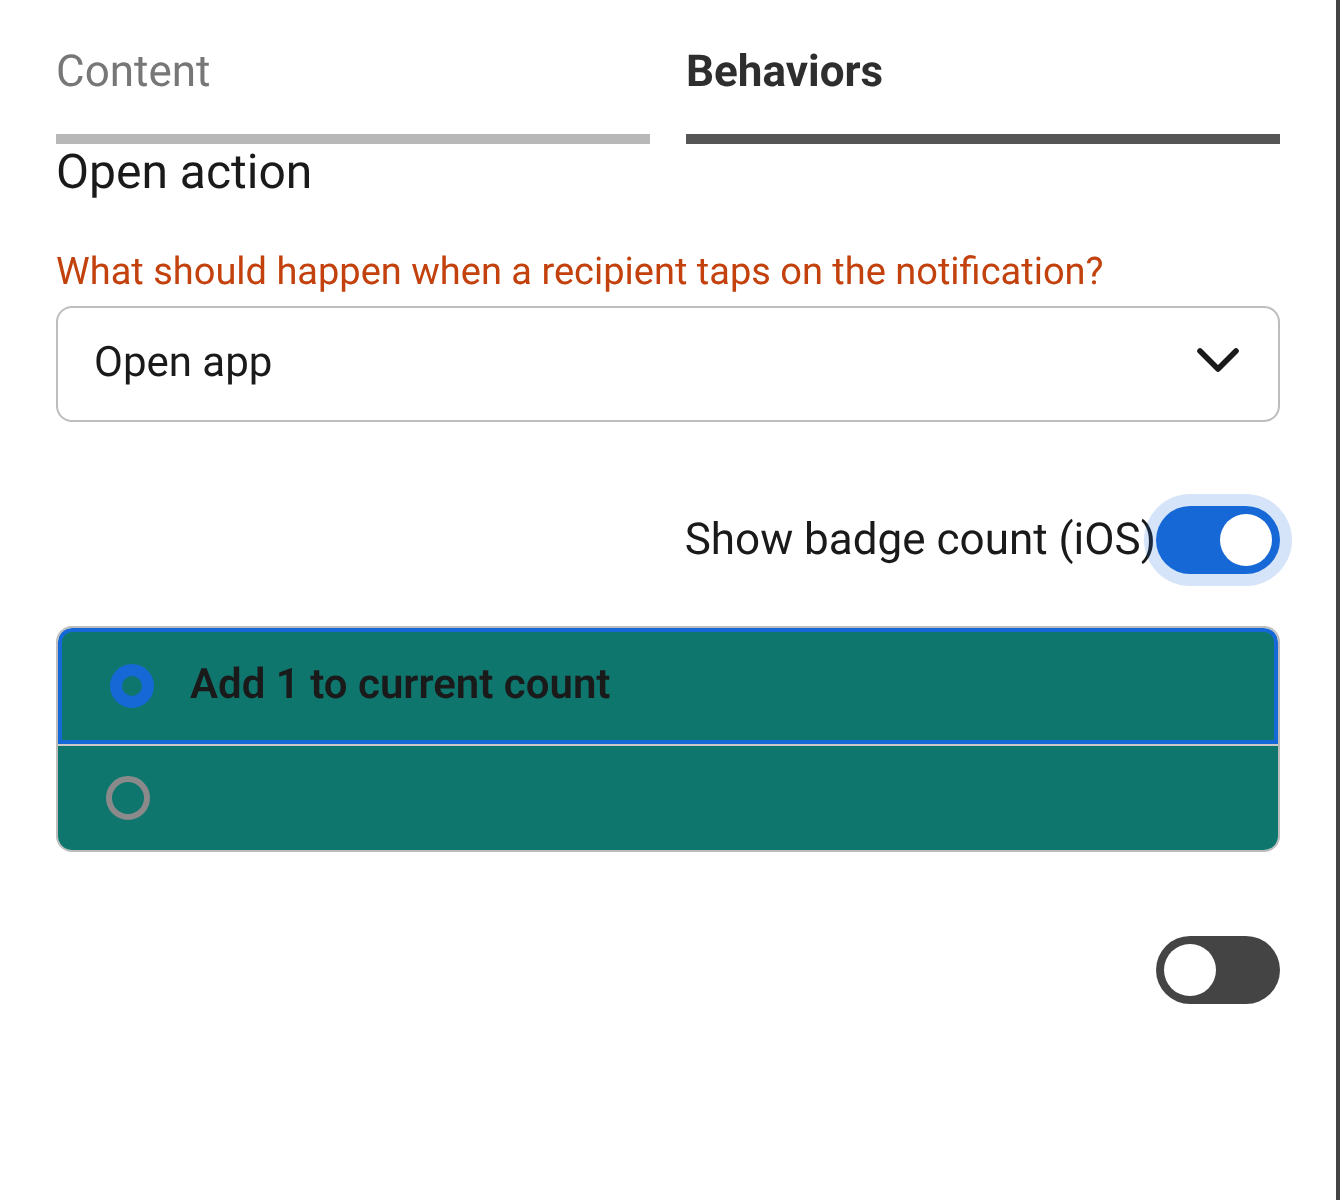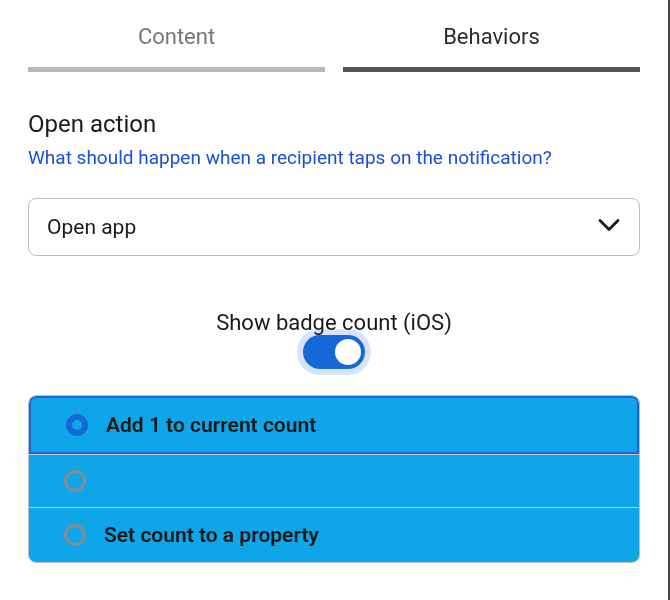--- a/index.html
+++ b/index.html
@@ -15,52 +15,50 @@
       padding: 0 28px 0 28px;
       border-right: 2px solid #444;
       height: 100%;
     }
     .tabs {
       display: flex;
       width: 100%;
     }
     .tab {
       flex: 1;
-      text-align: center;
       padding: 24px 0 18px 0;
       font-size: 22px;
       color: #777;
       cursor: pointer;
       position: relative;
     }
     .tab.inactive {
       border-bottom: 5px solid #b8b8b8;
     }
     .tab.active {
       color: #2e2e2e;
-      font-weight: 400;
+      font-weight: 700;
       border-bottom: 5px solid #555;
     }
     .tab-spacer {
       width: 18px;
       border-bottom: 5px solid transparent;
     }
     .section-title {
       font-size: 24px;
       font-weight: 400;
       color: #1a1a1a;
-      margin-top: 38px;
     }
     .section-subtitle {
       font-size: 19px;
-      color: #1d4ed8;
-      margin-top: 8px;
+      color: #c2410c;
+      margin-top: 24px;
     }
     .select-wrap {
-      margin-top: 29px;
+      margin-top: 6px;
       position: relative;
     }
     .select-box {
       width: 100%;
       border: 1.5px solid #bdbdbd;
       border-radius: 8px;
       padding: 16px 50px 16px 18px;
       font-size: 21px;
       color: #1a1a1a;
       background: #fff;
@@ -73,22 +71,21 @@
       position: absolute;
       right: 20px;
       top: 50%;
       transform: translateY(-50%);
       pointer-events: none;
     }
     .row {
       display: flex;
       align-items: center;
       justify-content: flex-end;
-      margin-top: 54px;
-      flex-direction: column;
+      margin-top: 42px;
     }
     .row-label {
       font-size: 22px;
       color: #1a1a1a;
     }
     .toggle {
       width: 62px;
       height: 34px;
       border-radius: 17px;
       position: relative;
@@ -113,26 +110,26 @@
     .toggle.off .knob { left: 4px; }
     .radio-list {
       margin-top: 26px;
       border: 1px solid #bdbdbd;
       border-radius: 8px;
       overflow: hidden;
     }
     .radio-item {
       display: flex;
       align-items: center;
-      padding: 15px 35px;
+      padding: 15px 24px;
       font-size: 21px;
       font-weight: 600;
       color: #1a1a1a;
       cursor: pointer;
-      background: #0ea5e9;
+      background: #0f766e;
       border-top: 1px solid #c9c9c9;
     }
     .radio-item:first-child { border-top: none; }
     .radio-item.selected {
       border: 2px solid #1668d6;
       border-radius: 7px 7px 0 0;
     }
     .radio {
       width: 22px;
       height: 22px;
@@ -181,24 +178,20 @@
   </div>
 
   <div class="radio-list">
     <div class="radio-item selected">
       <span class="radio checked"></span>
       <span>Add 1 to current count</span>
     </div>
     <div class="radio-item">
       <span class="radio"></span>
     </div>
-    <div class="radio-item">
-      <span class="radio"></span>
-      <span>Set count to a property</span>
-    </div>
   </div>
 
   <div class="row">
     <div class="toggle off">
       <div class="knob"></div>
     </div>
   </div>
 </div>
 
 </body></html>

